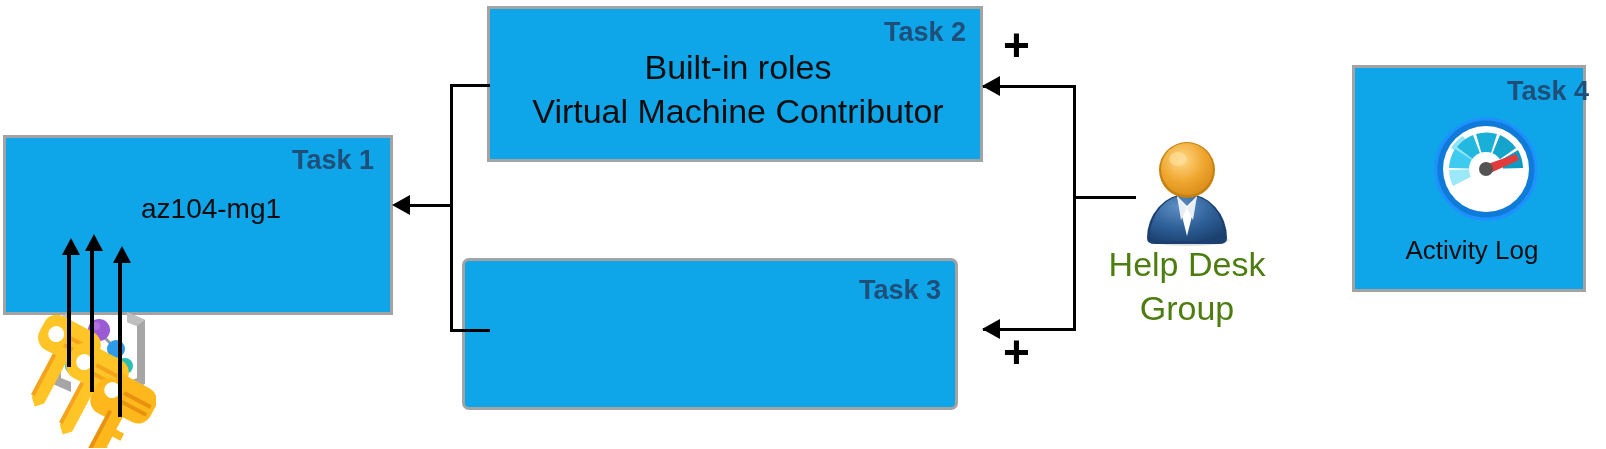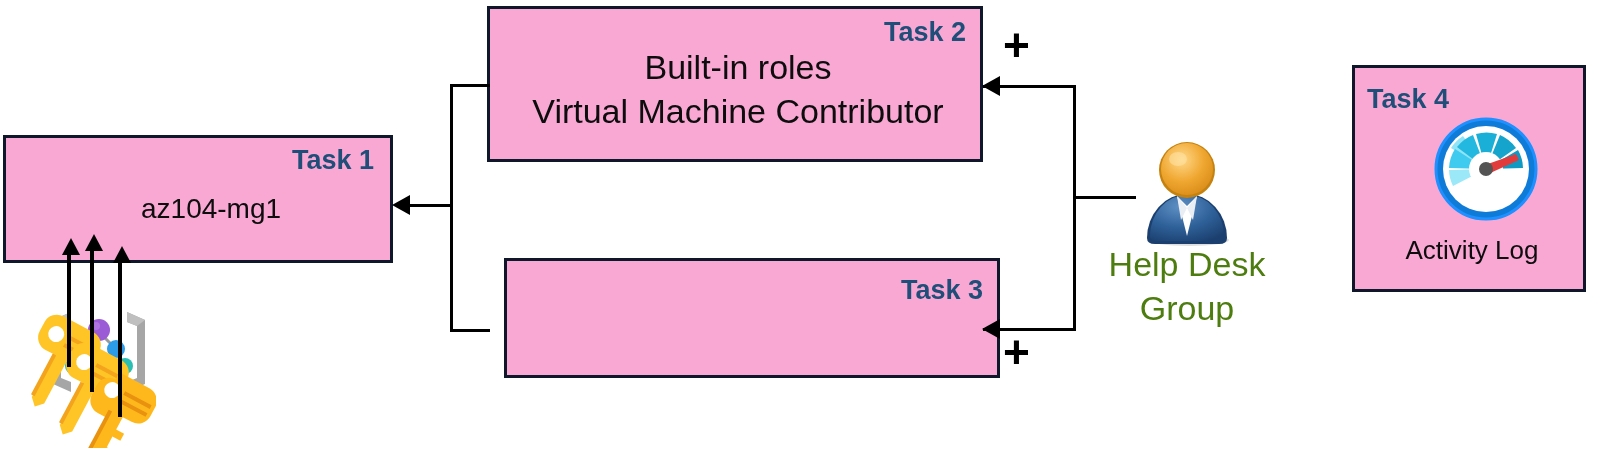--- a/index.html
+++ b/index.html
@@ -14,62 +14,62 @@
     position: relative;
     width: 1606px;
     height: 449px;
     background: #ffffff;
     overflow: hidden;
   }
 
   
   .task-box {
     position: absolute;
-    background: #f9a8d4;
-    border: 3px solid #0f172a;
+    background: #0ea5e9;
+    border: 3px solid #a3a3a3;
     box-sizing: border-box;
   }
   .task-label {
     position: absolute;
     font-weight: bold;
     color: #1F4E79;
     font-size: 27px;
     letter-spacing: 0px;
     white-space: nowrap;
   }
   .box-text {
     position: absolute;
     color: #0d0d0d;
     font-size: 34px;
     line-height: 44px;
     white-space: nowrap;
     text-align: center;
   }
 
   
-  #task1-box { left: 3px; top: 135px; width: 390px; height: 128px; }
+  #task1-box { left: 3px; top: 135px; width: 390px; height: 180px; }
   #task1-label { right: 16px; top: 7px; }
   #task1-name {
     left: 135px; top: 49px; width: 230px;
     text-align: left; font-size: 28px;
   }
 
   
   #task2-box { left: 487px; top: 6px; width: 496px; height: 156px; }
   #task2-label { right: 14px; top: 8px; }
   #task2-text { left: 8px; top: 36px; width: 480px; }
 
   
-  #task3-box { left: 504px; top: 258px; width: 496px; height: 120px; }
+  #task3-box { left: 462px; top: 258px; width: 496px; height: 152px; border-radius: 7px; }
   #task3-label { right: 14px; top: 14px; }
   #task3-text { left: 8px; top: 44px; width: 480px; }
 
   
   #task4-box { left: 1352px; top: 65px; width: 234px; height: 227px; }
-  #task4-label { left: 0; top: 16px; width: 234px; text-align: left; margin-left: 12px; }
+  #task4-label { left: 0; top: 8px; width: 234px; text-align: right; }
   #task4-caption {
     left: 0; top: 160px; width: 234px;
     font-size: 26px; text-align: center;
   }
 
   
   .line-h {
     position: absolute;
     background: #000000;
     height: 3px;

